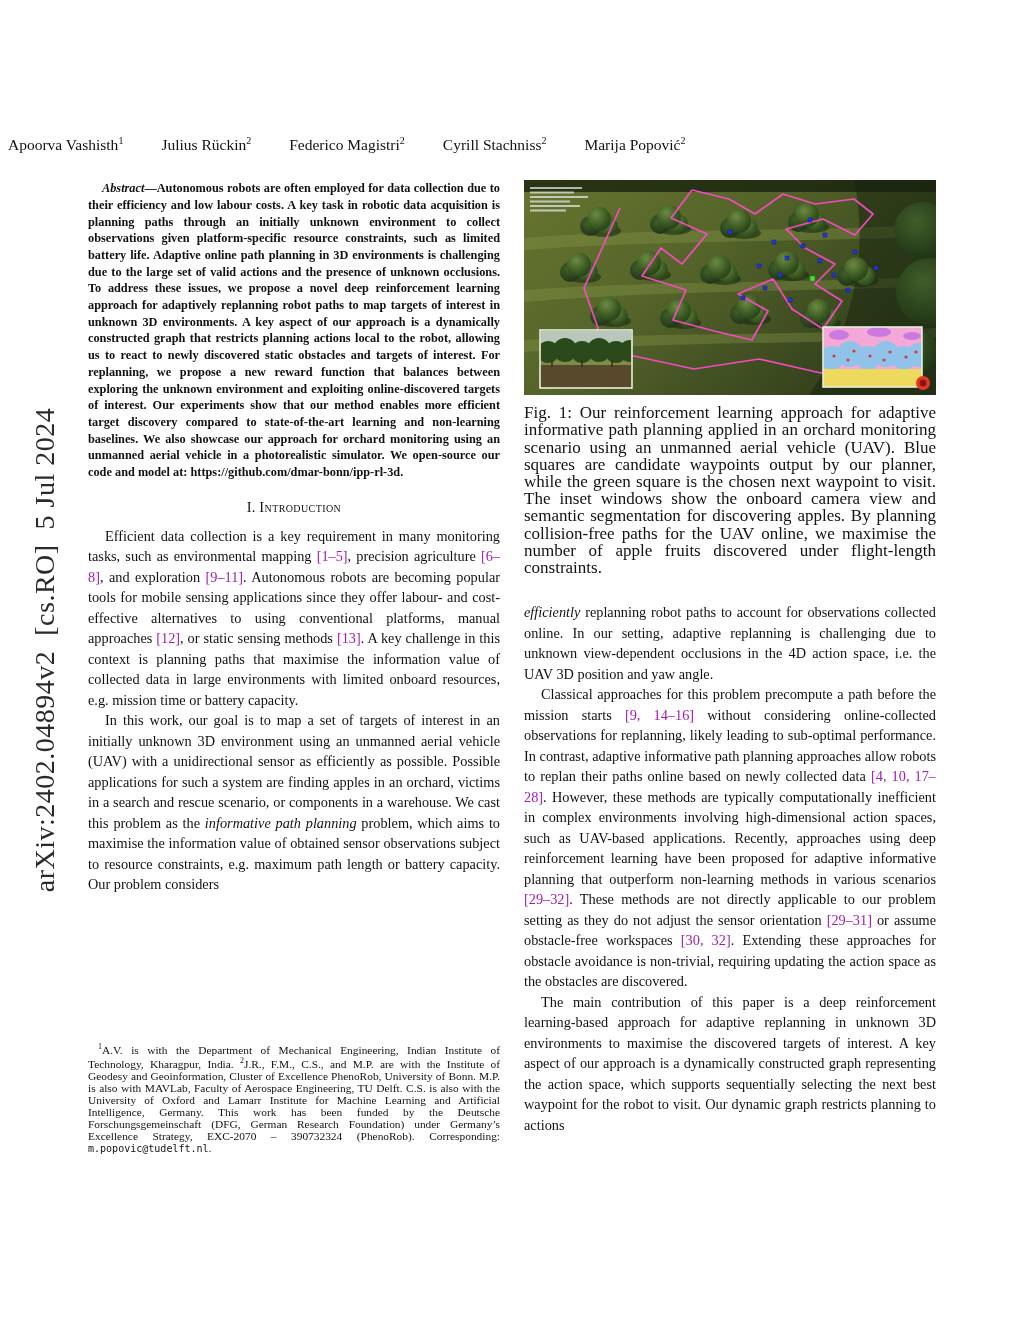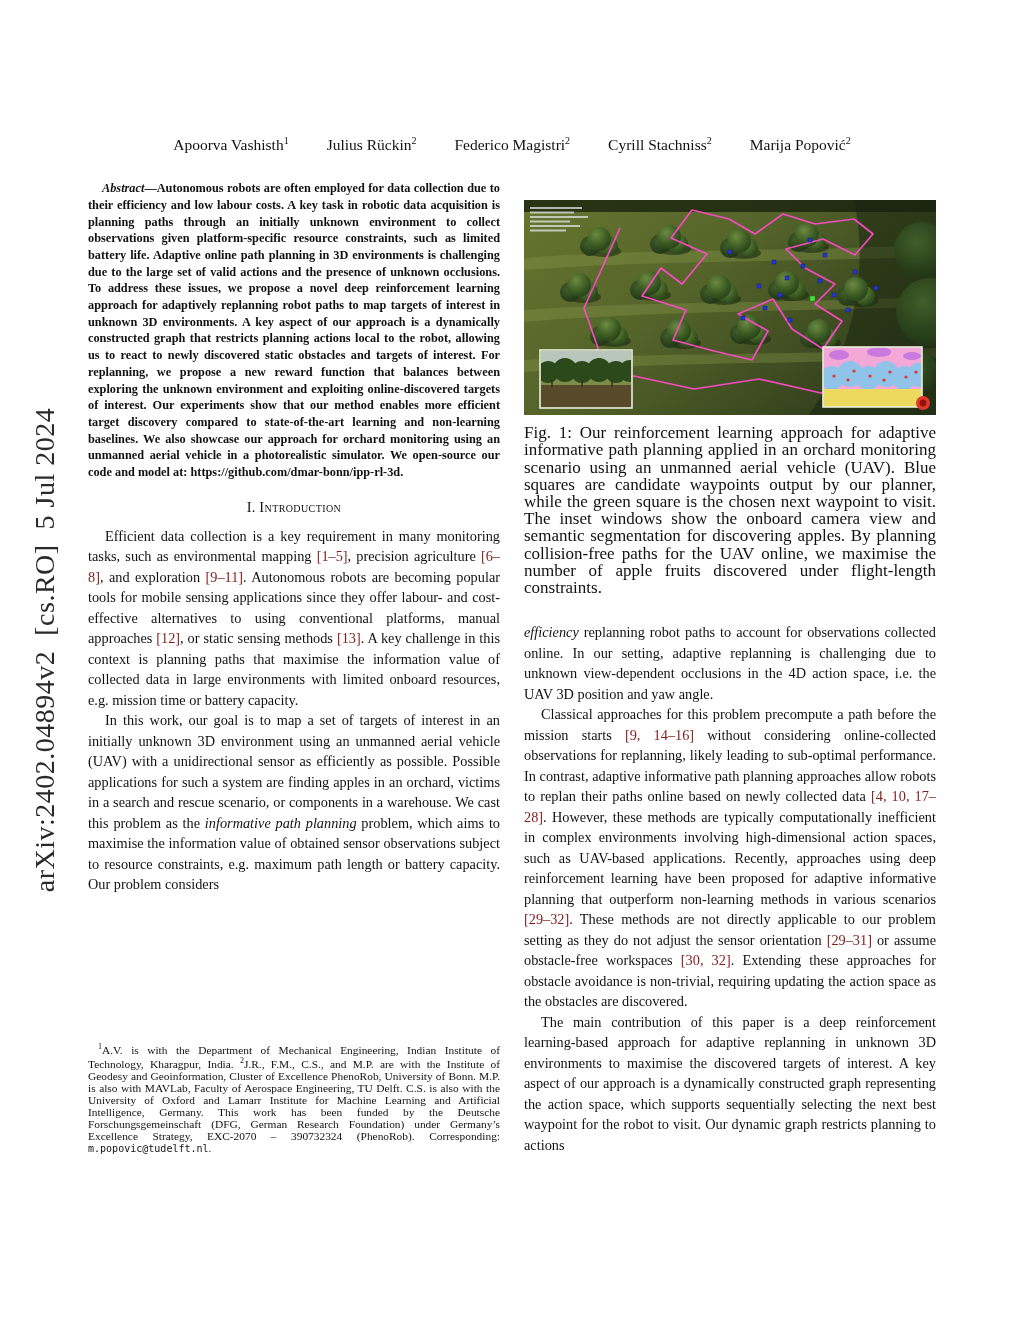--- a/index.html
+++ b/index.html
@@ -18,41 +18,41 @@
     transform: translate(-50%, -50%) rotate(-90deg);
     white-space: pre;
     font-size: 28px;
     color: #2a2a2a;
     letter-spacing: 0.5px;
   }
   .header { padding-top: 110px; text-align: center; }
   .title { font-size: 24px; font-weight: normal; line-height: 35px; margin: 0; }
   .authors {
     margin-top: 25px;
-    display: flex; justify-content: center; gap: 38px;
+    display: flex; gap: 38px;
     font-size: 15.5px;
+    padding-left: 8px;
   }
   .author sup { font-size: 10px; }
   .columns {
     display: flex; gap: 24px;
     padding: 0 88px;
     margin-top: 26px;
     height: 975px;
-    align-items: flex-end;
   }
   .col { width: 412px; }
   .col-left { display: flex; flex-direction: column; height: 100%; }
   .abstract {
     font-weight: bold;
     font-size: 12.3px; line-height: 16.7px;
     text-align: justify; text-indent: 14px;
     margin: 0;
   }
   .lead-text { font-style: italic; }
-  .cite-text, .citation-link, .cite { color: #7f1d1d; }
+  .cite-text, .citation-link, .cite { color: #a21caf; }
   .italic-text, .italic { font-style: italic; }
   .mono-text, .mono {
     font-family: "DejaVu Sans Mono", monospace;
     font-size: 0.88em;
   }
   .section-heading {
     text-align: center;
     font-size: 14.5px; font-weight: normal;
     margin: 18px 0 10px 0;
   }
@@ -265,19 +265,19 @@
 
           <g>
             <circle cx="399" cy="203" r="7" fill="#e2372a"></circle>
             <circle cx="399" cy="203" r="3.4" fill="#8f130c"></circle>
           </g>
         </svg>
 
         <figcaption>Fig. 1: Our reinforcement learning approach for adaptive informative path planning applied in an orchard monitoring scenario using an unmanned aerial vehicle (UAV). Blue squares are candidate waypoints output by our planner, while the green square is the chosen next waypoint to visit. The inset windows show the onboard camera view and semantic segmentation for discovering apples. By planning collision-free paths for the UAV online, we maximise the number of apple fruits discovered under flight-length constraints.</figcaption>
       </figure>
 
-      <p class="body-par no-indent"><span class="italic-text">efficiency</span><span> replanning robot paths to account for observations collected online. In our setting, adaptive replanning is challenging due to unknown view-dependent occlusions in the 4D action space, i.e. the UAV 3D position and yaw angle.</span></p>
+      <p class="body-par no-indent"><span class="italic-text">efficiently</span><span> replanning robot paths to account for observations collected online. In our setting, adaptive replanning is challenging due to unknown view-dependent occlusions in the 4D action space, i.e. the UAV 3D position and yaw angle.</span></p>
       <p class="body-par"><span>Classical approaches for this problem precompute a path before the mission starts </span><span class="cite-text">[9, 14–16]</span><span> without considering online-collected observations for replanning, likely leading to sub-optimal performance. In contrast, adaptive informative path planning approaches allow robots to replan their paths online based on newly collected data </span><span class="cite-text">[4, 10, 17–28]</span><span>. However, these methods are typically computationally inefficient in complex environments involving high-dimensional action spaces, such as UAV-based applications. Recently, approaches using deep reinforcement learning have been proposed for adaptive informative planning that outperform non-learning methods in various scenarios </span><span class="cite-text">[29–32]</span><span>. These methods are not directly applicable to our problem setting as they do not adjust the sensor orientation </span><span class="cite-text">[29–31]</span><span> or assume obstacle-free workspaces </span><span class="cite-text">[30, 32]</span><span>. Extending these approaches for obstacle avoidance is non-trivial, requiring updating the action space as the obstacles are discovered.</span></p>
       <p class="body-par"><span>The main contribution of this paper is a deep reinforcement learning-based approach for adaptive replanning in unknown 3D environments to maximise the discovered targets of interest. A key aspect of our approach is a dynamically constructed graph representing the action space, which supports sequentially selecting the next best waypoint for the robot to visit. Our dynamic graph restricts planning to actions</span></p>
 
     </div>
   </div>
 </div>
 
 </body></html>

